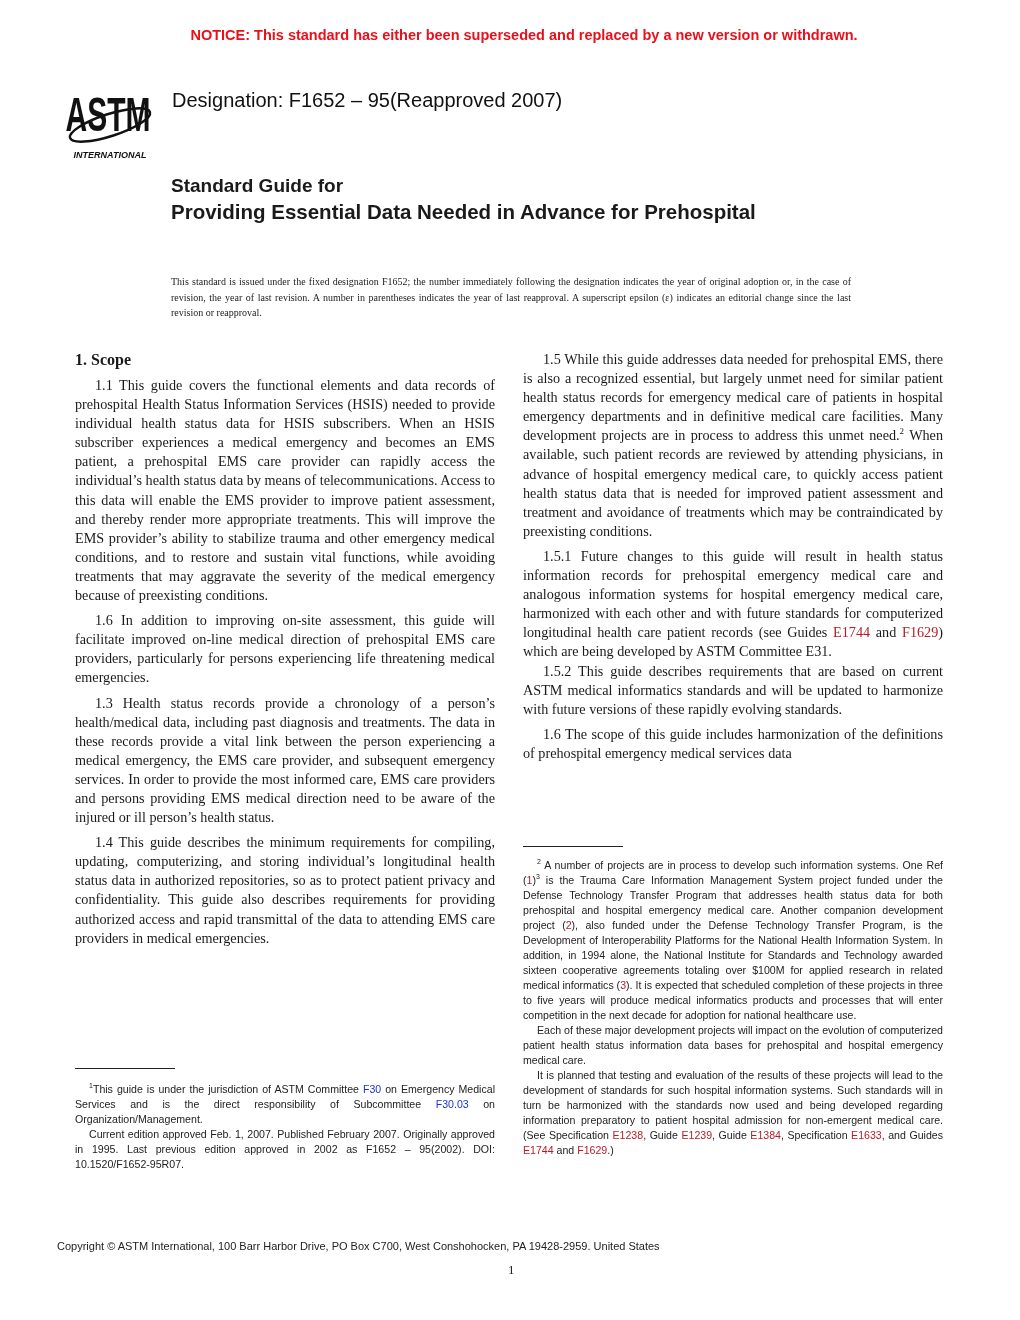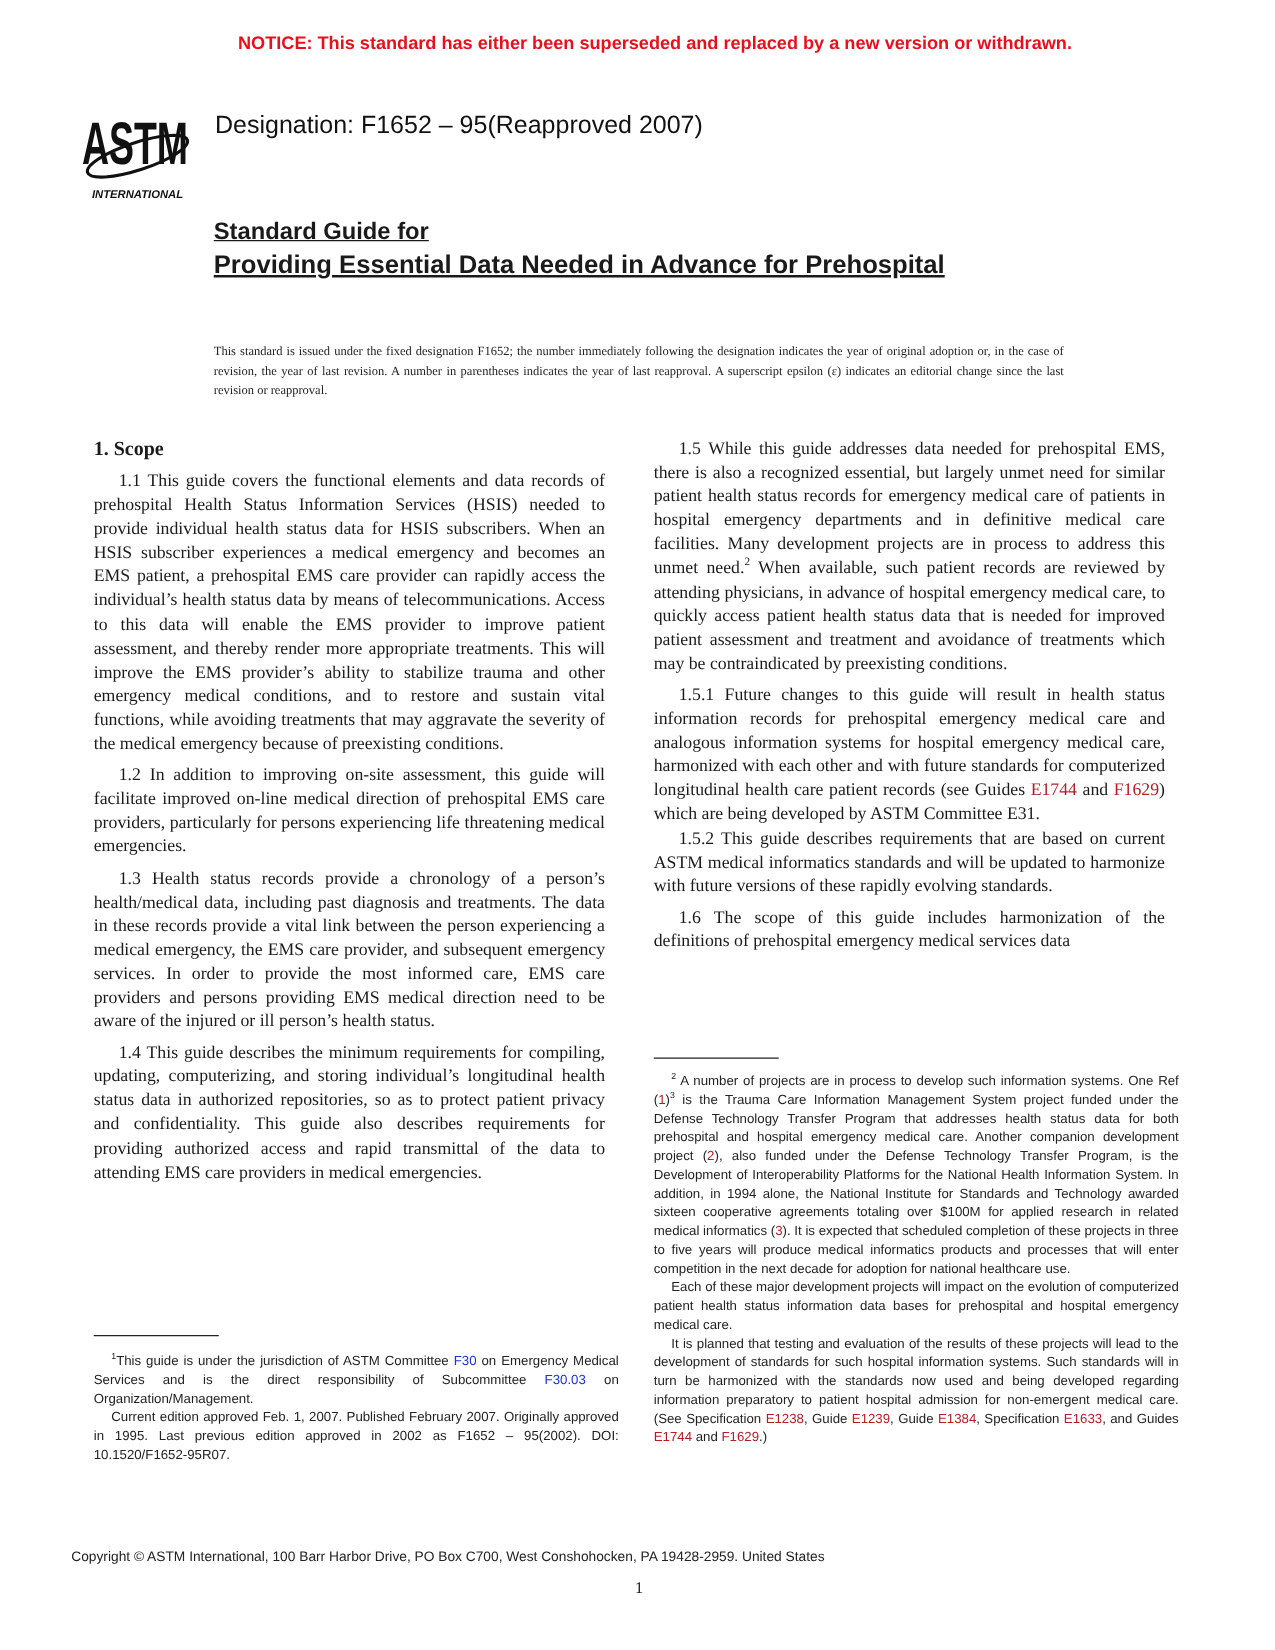--- a/index.html
+++ b/index.html
@@ -4,32 +4,32 @@
 <style>
   html, body { margin: 0; padding: 0; background: #ffffff; }
   body { width: 1020px; height: 1320px; position: relative; overflow: hidden; color: #111; }
   .notice { position: absolute; top: 27px; left: 14px; width: 1020px; text-align: center;
     font-family: "Liberation Sans", sans-serif; font-weight: bold; font-size: 14.5px;
     color: #e8101a; line-height: 17px; }
   .logo { position: absolute; left: 64px; top: 72px; width: 100px; height: 80px; margin-top: 13px; }
   .designation { position: absolute; left: 172px; top: 89px;
     font-family: "Liberation Sans", sans-serif; font-size: 20px; color: #111; }
   .title-block { position: absolute; left: 171px; top: 173px;
-    font-family: "Liberation Sans", sans-serif; font-weight: bold; color: #1a1a1a; text-decoration: underline; }
+    font-family: "Liberation Sans", sans-serif; font-weight: bold; color: #1a1a1a; }
   .title-block .t1 { font-size: 19px; line-height: 26px; }
   .title-block .t2 { font-size: 20.5px; line-height: 26px; }
   .title-block sup { font-size: 12px; vertical-align: top; position: relative; top: -2px; }
   .intro { position: absolute; left: 171px; top: 274px; width: 680px;
     font-family: "Liberation Serif", serif; font-size: 10px; line-height: 15.5px;
     color: #222; text-align: justify; }
   .col { position: absolute; font-family: "Liberation Serif", serif; font-size: 14.2px;
     line-height: 19.1px; color: #1a1a1a; text-align: justify; }
   .col.left { left: 75px; top: 350px; width: 420px; }
   .col.right { left: 523px; top: 350px; width: 420px; }
-  .col p { margin: 0 11px 6px 0; text-indent: 20px; }
+  .col p { margin: 0 0 6px 0; text-indent: 20px; }
   .col h2 { margin: 0 0 6px 0; font-size: 16px; font-weight: bold; line-height: 20px; }
   .col sup { font-size: 9px; line-height: 0; }
   .link-red { color: #b51d25; }
   .link-blue { color: #1833d6; }
   .fn-rule { position: absolute; height: 1px; background: #222; width: 100px; }
   .fn { position: absolute; font-family: "Liberation Sans", sans-serif; font-size: 10.6px;
     line-height: 15px; color: #222; text-align: justify; }
   .fn p { margin: 0; text-indent: 14px; }
   .fn sup { font-size: 7px; line-height: 0; }
   .fn.left { left: 75px; top: 1082px; width: 420px; }
@@ -59,21 +59,21 @@
 <div class="title-block">
   <div class="t1">Standard Guide for</div>
   <div class="t2">Providing Essential Data Needed in Advance for Prehospital</div>
 </div>
 
 <div class="intro">This standard is issued under the fixed designation F1652; the number immediately following the designation indicates the year of original adoption or, in the case of revision, the year of last revision. A number in parentheses indicates the year of last reapproval. A superscript epsilon (ε) indicates an editorial change since the last revision or reapproval.</div>
 
 <div class="col left">
   <h2>1.  Scope</h2>
   <p>1.1 This guide covers the functional elements and data records of prehospital Health Status Information Services (HSIS) needed to provide individual health status data for HSIS subscribers. When an HSIS subscriber experiences a medical emergency and becomes an EMS patient, a prehospital EMS care provider can rapidly access the individual’s health status data by means of telecommunications. Access to this data will enable the EMS provider to improve patient assessment, and thereby render more appropriate treatments. This will improve the EMS provider’s ability to stabilize trauma and other emergency medical conditions, and to restore and sustain vital functions, while avoiding treatments that may aggravate the severity of the medical emergency because of preexisting conditions.</p>
-  <p>1.2  In addition to improving on-site assessment, this guide will facilitate improved on-line medical direction of prehospital EMS care providers, particularly for persons experiencing life threatening medical emergencies.</p>
+  <p>1.6  In addition to improving on-site assessment, this guide will facilitate improved on-line medical direction of prehospital EMS care providers, particularly for persons experiencing life threatening medical emergencies.</p>
   <p>1.3  Health status records provide a chronology of a person’s health/medical data, including past diagnosis and treatments. The data in these records provide a vital link between the person experiencing a medical emergency, the EMS care provider, and subsequent emergency services. In order to provide the most informed care, EMS care providers and persons providing EMS medical direction need to be aware of the injured or ill person’s health status.</p>
   <p>1.4 This guide describes the minimum requirements for compiling, updating, computerizing, and storing individual’s longitudinal health status data in authorized repositories, so as to protect patient privacy and confidentiality. This guide also describes requirements for providing authorized access and rapid transmittal of the data to attending EMS care providers in medical emergencies.</p>
 </div>
 
 <div class="col right">
   <p><span>1.5  While this guide addresses data needed for prehospital EMS, there is also a recognized essential, but largely unmet need for similar patient health status records for emergency medical care of patients in hospital emergency departments and in definitive medical care facilities. Many development projects are in process to address this unmet need.</span><sup>2</sup><span> When available, such patient records are reviewed by attending physicians, in advance of hospital emergency medical care, to quickly access patient health status data that is needed for improved patient assessment and treatment and avoidance of treatments which may be contraindicated by preexisting conditions.</span></p>
   <p style="margin-bottom:0"><span>1.5.1  Future changes to this guide will result in health status information records for prehospital emergency medical care and analogous information systems for hospital emergency medical care, harmonized with each other and with future standards for computerized longitudinal health care patient records (see Guides </span><span class="link-red">E1744</span><span> and </span><span class="link-red">F1629</span><span>) which are being developed by ASTM Committee E31.</span></p>
   <p>1.5.2 This guide describes requirements that are based on current ASTM medical informatics standards and will be updated to harmonize with future versions of these rapidly evolving standards.</p>
   <p>1.6 The scope of this guide includes harmonization of the definitions of prehospital emergency medical services data</p>
 </div>

